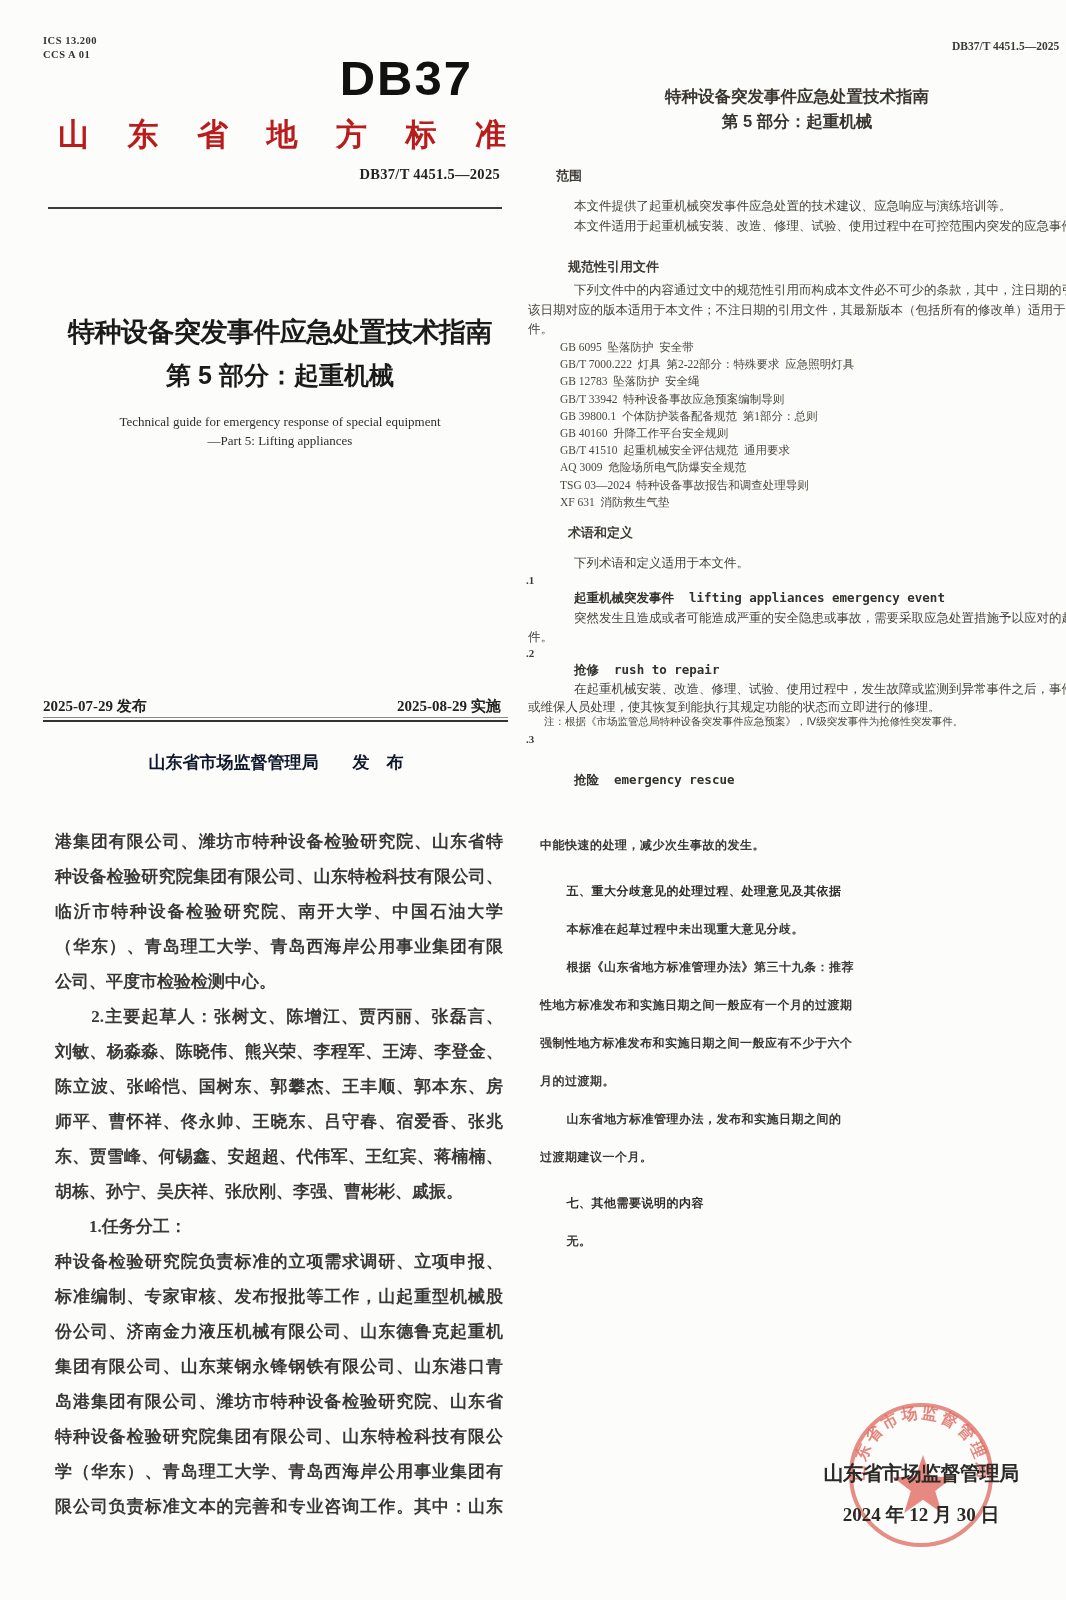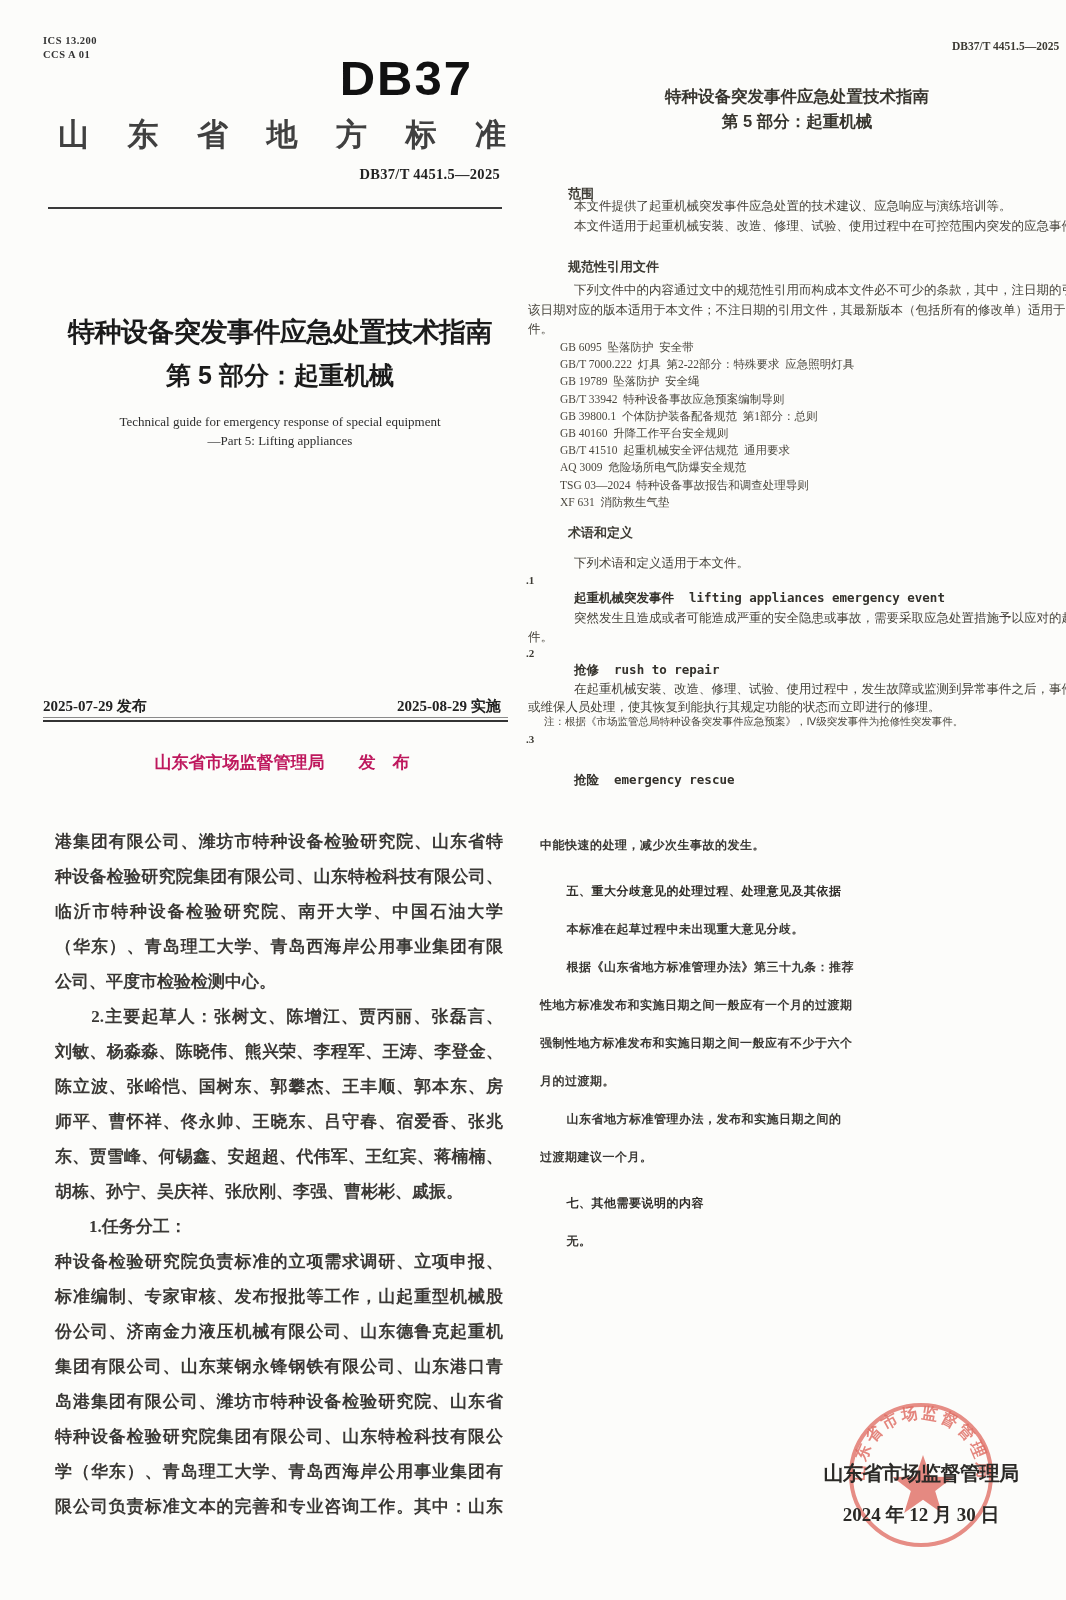--- a/index.html
+++ b/index.html
@@ -6,45 +6,45 @@
   #canvas{position:relative;width:1066px;height:1600px;background:#fcfcfa;overflow:hidden;
           font-family:"Liberation Serif",serif;color:#222;}
   .page{position:absolute;}
   .abs{position:absolute;}
 
   
   #cover{left:0;top:0;width:515px;height:795px;}
   #ics{left:43px;top:34px;font-size:10.5px;font-weight:600;line-height:14px;letter-spacing:.5px;color:#333;}
   #db37{right:42px;top:50px;font-size:49px;font-weight:900;letter-spacing:2px;color:#111;
         font-family:"Liberation Sans",sans-serif;}
-  #std-name{left:58px;top:114px;width:448px;font-size:31px;font-weight:700;color:#404040;
+  #std-name{left:58px;top:114px;width:448px;font-size:31px;font-weight:700;color:#b91c1c;
         font-family:Liberation Serif, serif;
         text-align:justify;text-align-last:justify;text-justify:inter-character;}
   #doc-no{right:15px;top:166px;font-size:14.5px;font-weight:700;color:#222;letter-spacing:.3px;}
   #cover-rule{left:48px;top:207px;width:454px;height:2px;background:#3a3a3a;}
   #cover-title{left:25px;top:314px;width:510px;text-align:center;}
   #cover-title .t1{font-size:27px;font-weight:700;letter-spacing:-.5px;color:#1b1b1b;font-family:"Liberation Sans",sans-serif;}
   #cover-title .t2{font-size:25px;font-weight:700;margin-top:9px;color:#1b1b1b;font-family:"Liberation Sans",sans-serif;}
   #cover-title .e1{margin-top:22px;font-size:13px;color:#2e2e2e;}
   #cover-title .e2{margin-top:3px;font-size:13px;color:#2e2e2e;}
   #dates{left:43px;top:697px;width:467px;height:21px;overflow:hidden;}
   #dates .d{position:absolute;top:0;font-size:15px;font-weight:700;color:#222;white-space:nowrap;}
   #date-issue{left:0;}
   #date-impl{left:354px;}
   #rule-a{left:43px;top:717px;width:465px;height:1px;background:#8a8a8a;}
   #rule-b{left:43px;top:720px;width:465px;height:2px;background:#333;}
-  #publisher{left:15px;top:751px;width:534px;text-align:center;font-size:17px;font-weight:700;color:#be185d;}
+  #publisher{left:9px;top:751px;width:534px;text-align:center;font-size:17px;font-weight:700;color:#0f172a;}
 
   
   #p2{left:516px;top:0;width:560px;height:805px;color:#45423a;}
   #p2 .h{font-weight:700;font-size:13px;color:#3c3a33;font-family:"Liberation Sans",sans-serif;}
   #p2-docno{left:436px;top:40px;font-size:11.5px;font-weight:700;white-space:nowrap;color:#3c3a33;}
   #p2-title{left:0;top:84px;width:562px;text-align:center;font-weight:700;font-size:16.5px;
             line-height:25px;color:#38362f;font-family:"Liberation Sans",sans-serif;}
-  #scope-h{left:52px;top:167px;margin-top:18px;}
+  #scope-h{left:40px;top:167px;}
   #scope-lines{left:58px;top:196px;font-size:12.5px;line-height:20px;}
   #scope-lines div{white-space:nowrap;}
   #refs-h{left:52px;top:258px;}
   #refs-intro{left:58px;top:281px;font-size:12.5px;line-height:19.5px;}
   #refs-intro div{white-space:nowrap;}
   #refs-intro .cut{margin-left:-46px;}
   #refs-list{left:44px;top:339px;font-size:11.5px;line-height:17.2px;color:#4a473e;}
   #refs-list div{white-space:pre;}
   #terms-h{left:52px;top:524px;}
   #terms-intro{left:58px;top:555px;font-size:12.5px;}
@@ -122,21 +122,21 @@
     <div class="abs" id="refs-intro">
 
     <div>下列文件中的内容通过文中的规范性引用而构成本文件必不可少的条款，其中，注日期的引用文</div>
         <div class="cut">该日期对应的版本适用于本文件；不注日期的引用文件，其最新版本（包括所有的修改单）适用于</div>
         <div class="cut end">件。</div>
       </div>
     <div class="abs" id="refs-list">
 
     <div>GB 6095  坠落防护  安全带</div>
         <div>GB/T 7000.222  灯具  第2-22部分：特殊要求  应急照明灯具</div>
-        <div>GB 19789  坠落防护  安全绳</div>
+        <div>GB 12783  坠落防护  安全绳</div>
         <div>GB/T 33942  特种设备事故应急预案编制导则</div>
         <div>GB 39800.1  个体防护装备配备规范  第1部分：总则</div>
         <div>GB 40160  升降工作平台安全规则</div>
         <div>GB/T 41510  起重机械安全评估规范  通用要求</div>
         <div>AQ 3009  危险场所电气防爆安全规范</div>
         <div>TSG 03—2024  特种设备事故报告和调查处理导则</div>
         <div>XF 631  消防救生气垫</div>
       </div>
     <div class="abs h" id="terms-h">术语和定义</div>
     <div class="abs tdef" id="terms-intro">下列术语和定义适用于本文件。</div>

